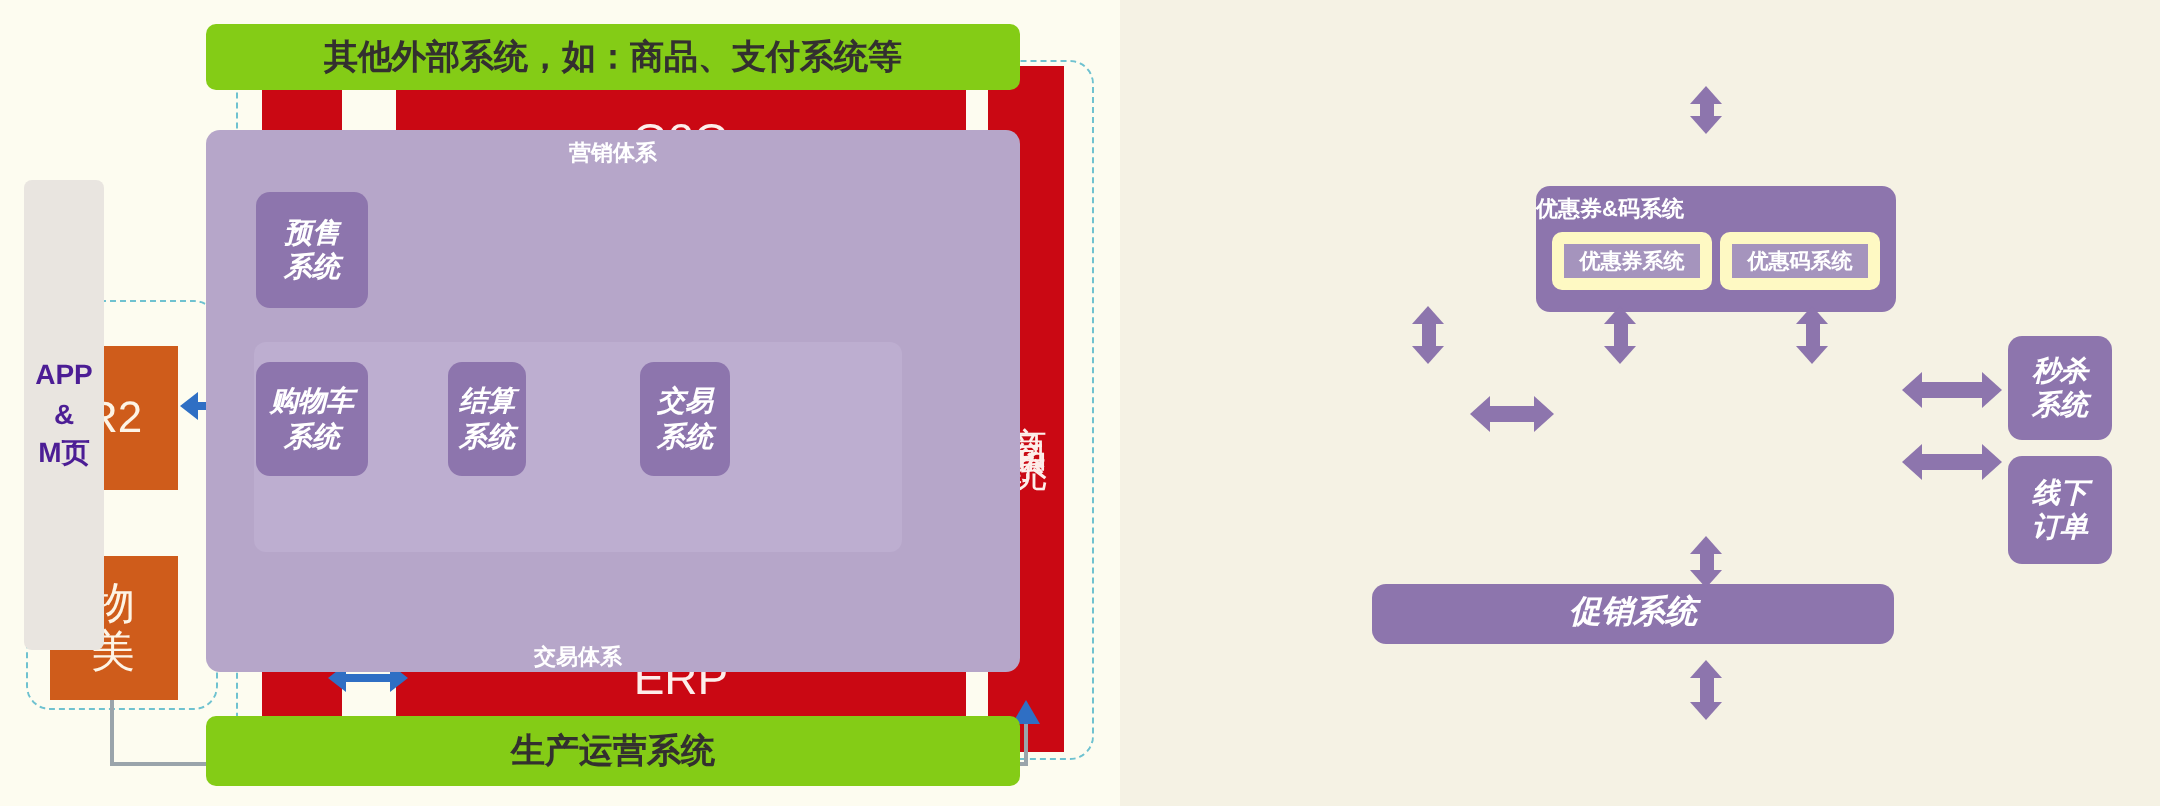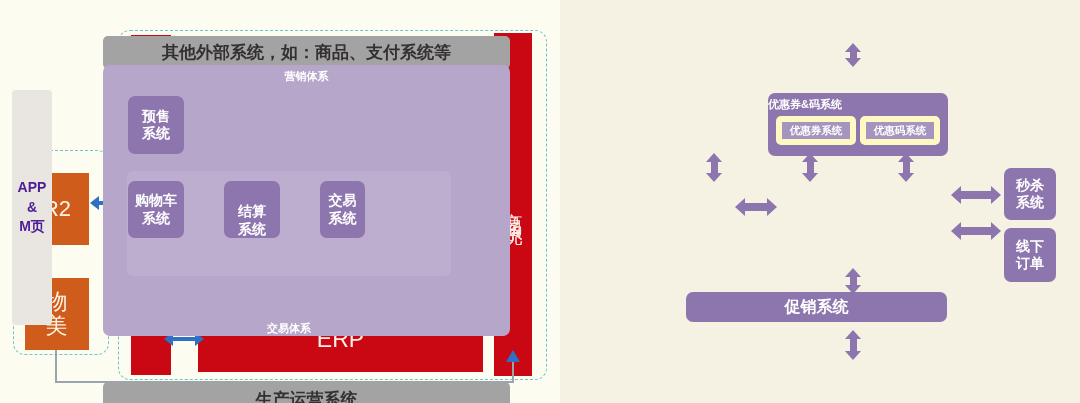--- a/index.html
+++ b/index.html
@@ -86,23 +86,23 @@
   #connector-wumei .arrow-up {
     position: absolute; left: 451px; top: 0px; width: 0; height: 0;
     border-left: 7px solid transparent; border-right: 7px solid transparent;
     border-bottom: 12px solid #2f6fc4;
   }
 
   
   #right-panel { position: absolute; left: 560px; top: 0; width: 520px; height: 403px; background: #f5f2e4; }
 
   .grey-band {
-    position: absolute; background: #a3a3a3; border-radius: 5px;
+    position: absolute; background: #84cc16; border-radius: 5px;
     display: flex; align-items: center; justify-content: center;
-    color: #33302f; text-align: center; margin-top: 24px;
+    color: #33302f; text-align: center;
   }
   #band-external { left: 103px; top: 12px;  width: 407px; height: 33px; font-size: 17px; font-weight: bold; }
   #band-ops      { left: 103px; top: 358px; width: 407px; height: 35px; font-size: 17px; font-weight: bold; }
 
   #band-app {
     position: absolute; left: 12px; top: 90px; width: 40px; height: 235px;
     background: #e9e5e0; border-radius: 4px;
     display: flex; flex-direction: column; align-items: center; justify-content: center;
     font-size: 14px; color: #4c1d95; line-height: 1.4; font-weight: bold;
   }
@@ -121,25 +121,25 @@
   }
   #trade-label {
     position: absolute; left: 24px; top: 256px; width: 324px;
     text-align: center; color: #ffffff; font-size: 11px; font-weight: bold;
   }
 
   .purple-box {
     position: absolute; background: #8d75ad; border-radius: 7px;
     color: #ffffff; display: flex; flex-direction: column;
     align-items: center; justify-content: center; text-align: center;
-    font-size: 14px; line-height: 1.25; font-weight: bold;
+    font-size: 14px; line-height: 1.25; font-weight: bold; font-style: italic;
   }
   #pb-presale  { left: 128px; top: 96px;  width: 56px; height: 58px; }
   #pb-cart     { left: 128px; top: 181px; width: 56px; height: 57px; }
-  #pb-settle   { left: 224px; top: 181px; width: 56px; height: 57px; justify-content: flex-end; }
+  #pb-settle   { left: 224px; top: 181px; width: 39px; height: 57px; }
   #pb-trade    { left: 320px; top: 181px; width: 45px; height: 57px; }
   #pb-seckill  { left: 1004px; top: 168px; width: 52px; height: 52px; }
   #pb-offline  { left: 1004px; top: 228px; width: 52px; height: 54px; }
   #pb-promo    { left: 686px; top: 292px; width: 261px; height: 30px; flex-direction: row; font-size: 16px; }
 
   #coupon-group {
     position: absolute; left: 768px; top: 93px; width: 180px; height: 63px;
     background: #8d75ad; border-radius: 7px;
   }
   #coupon-group .group-title {

